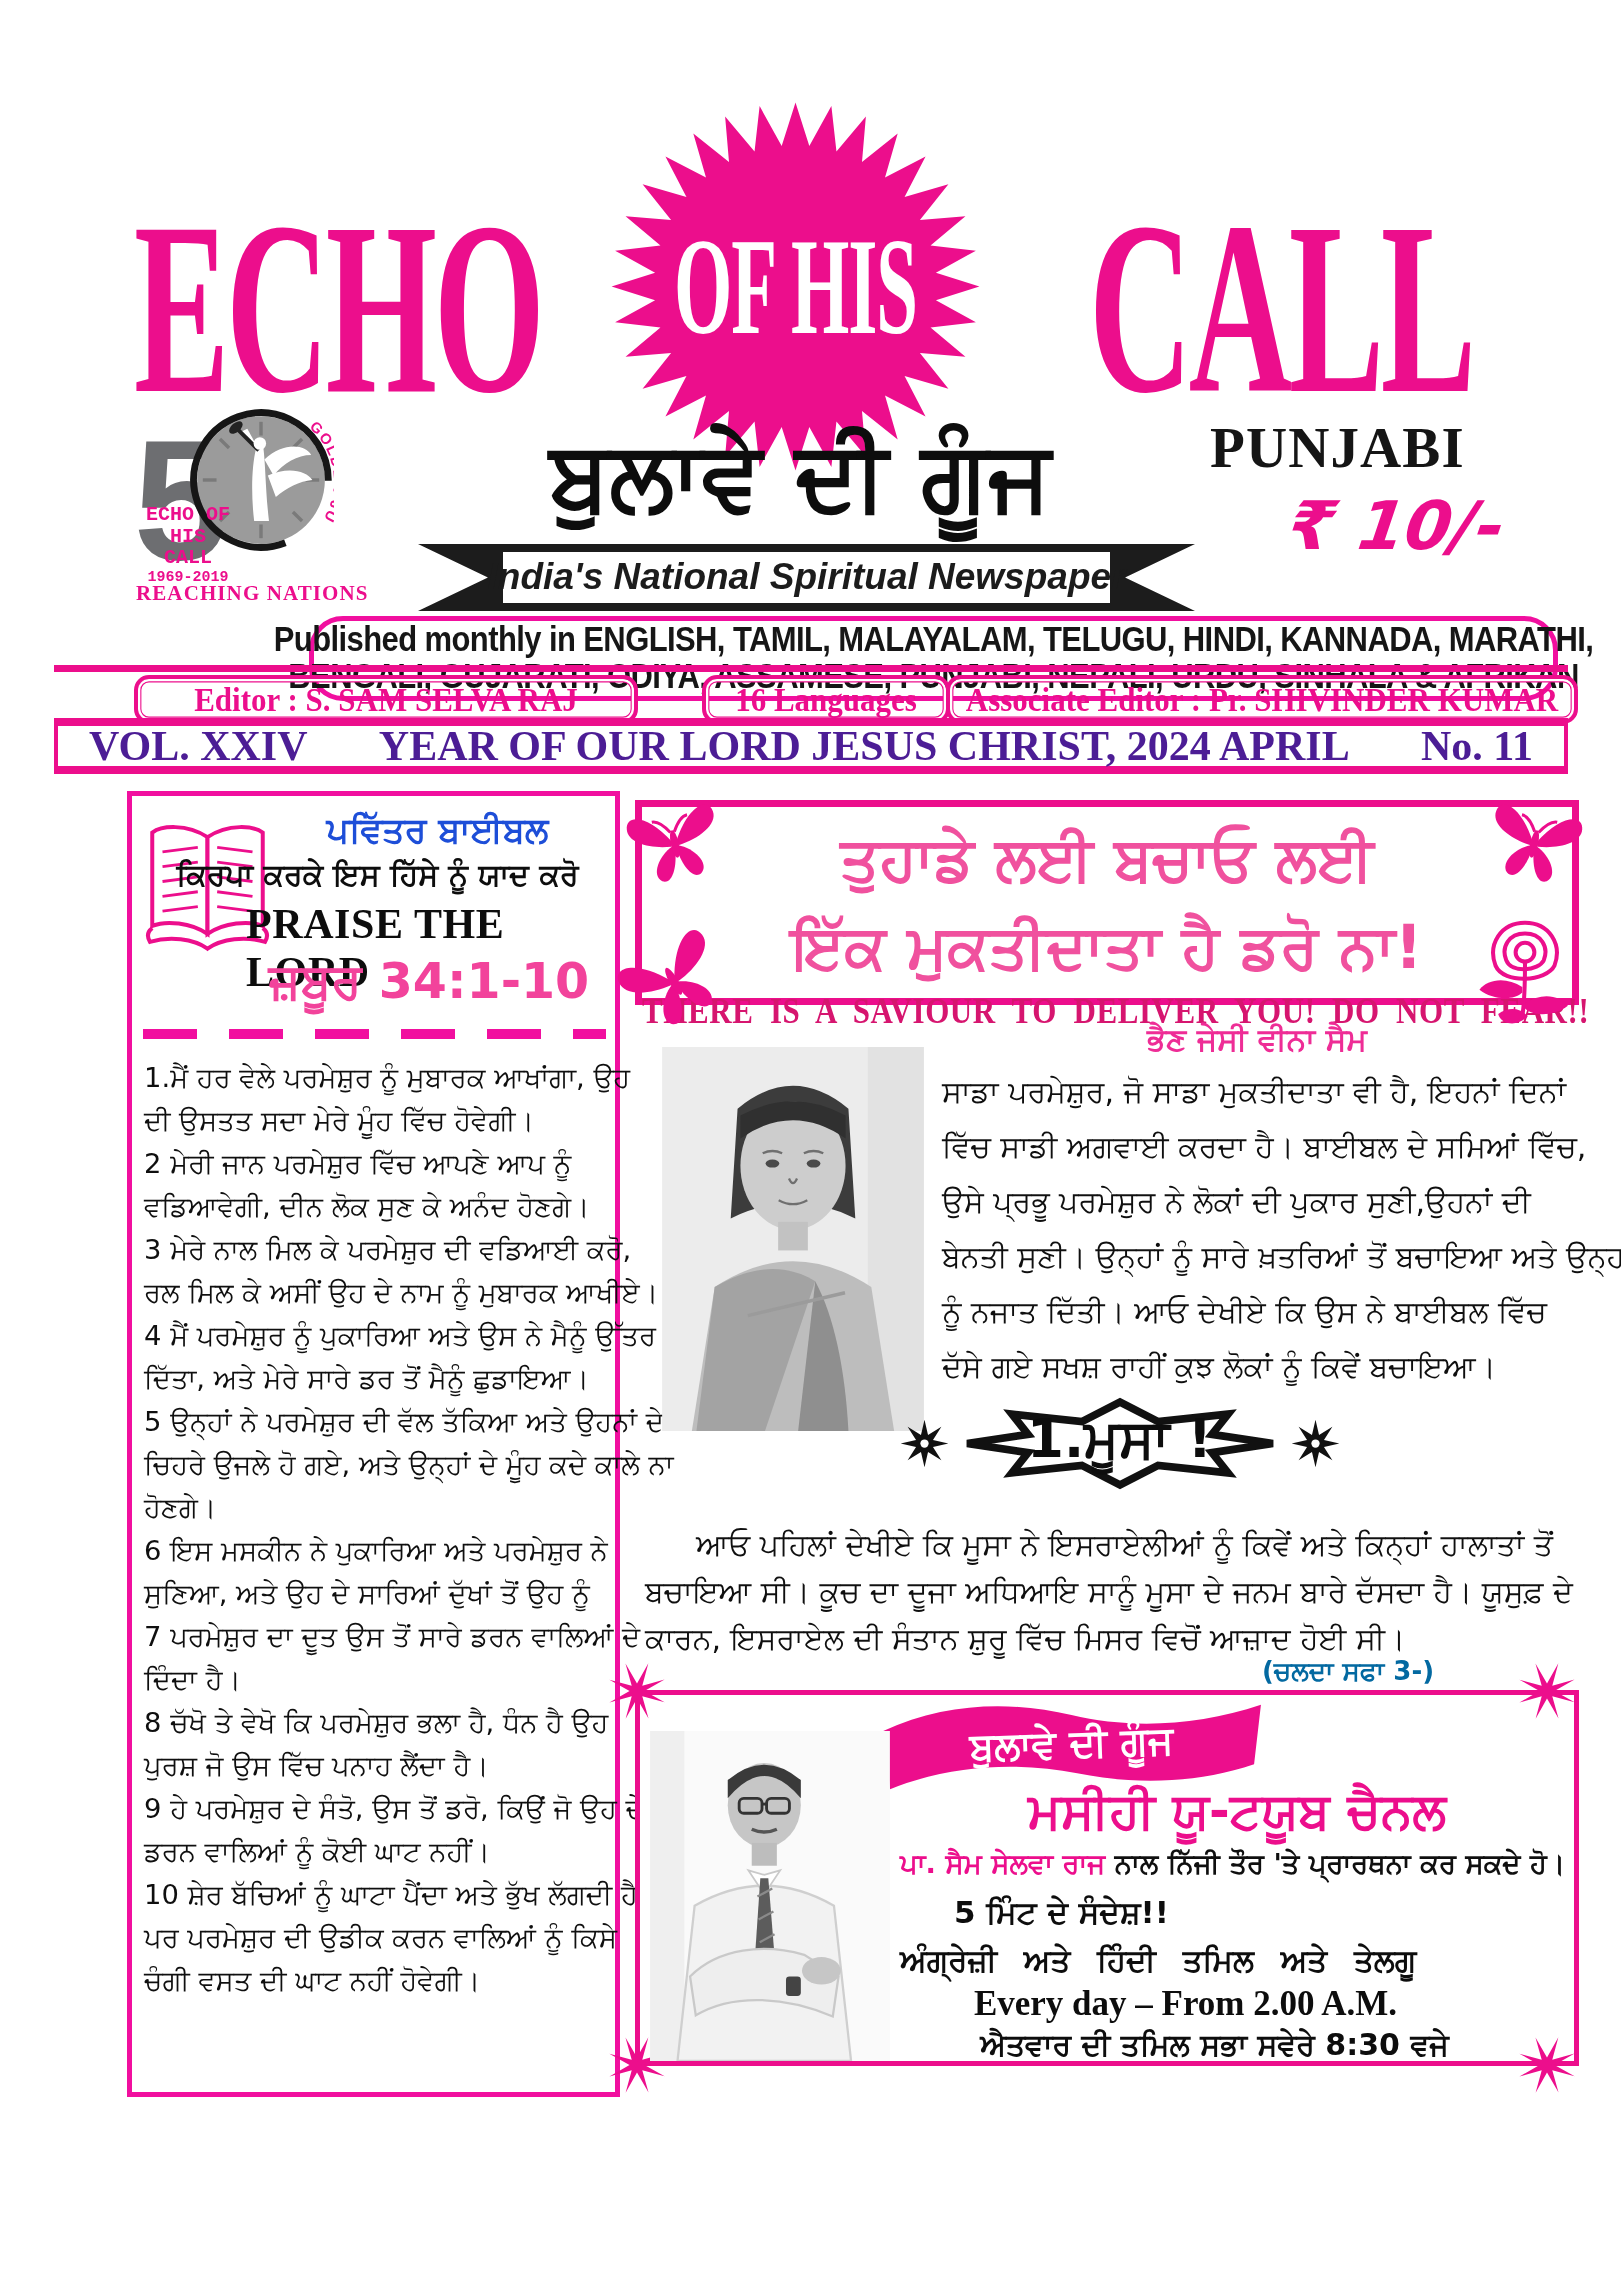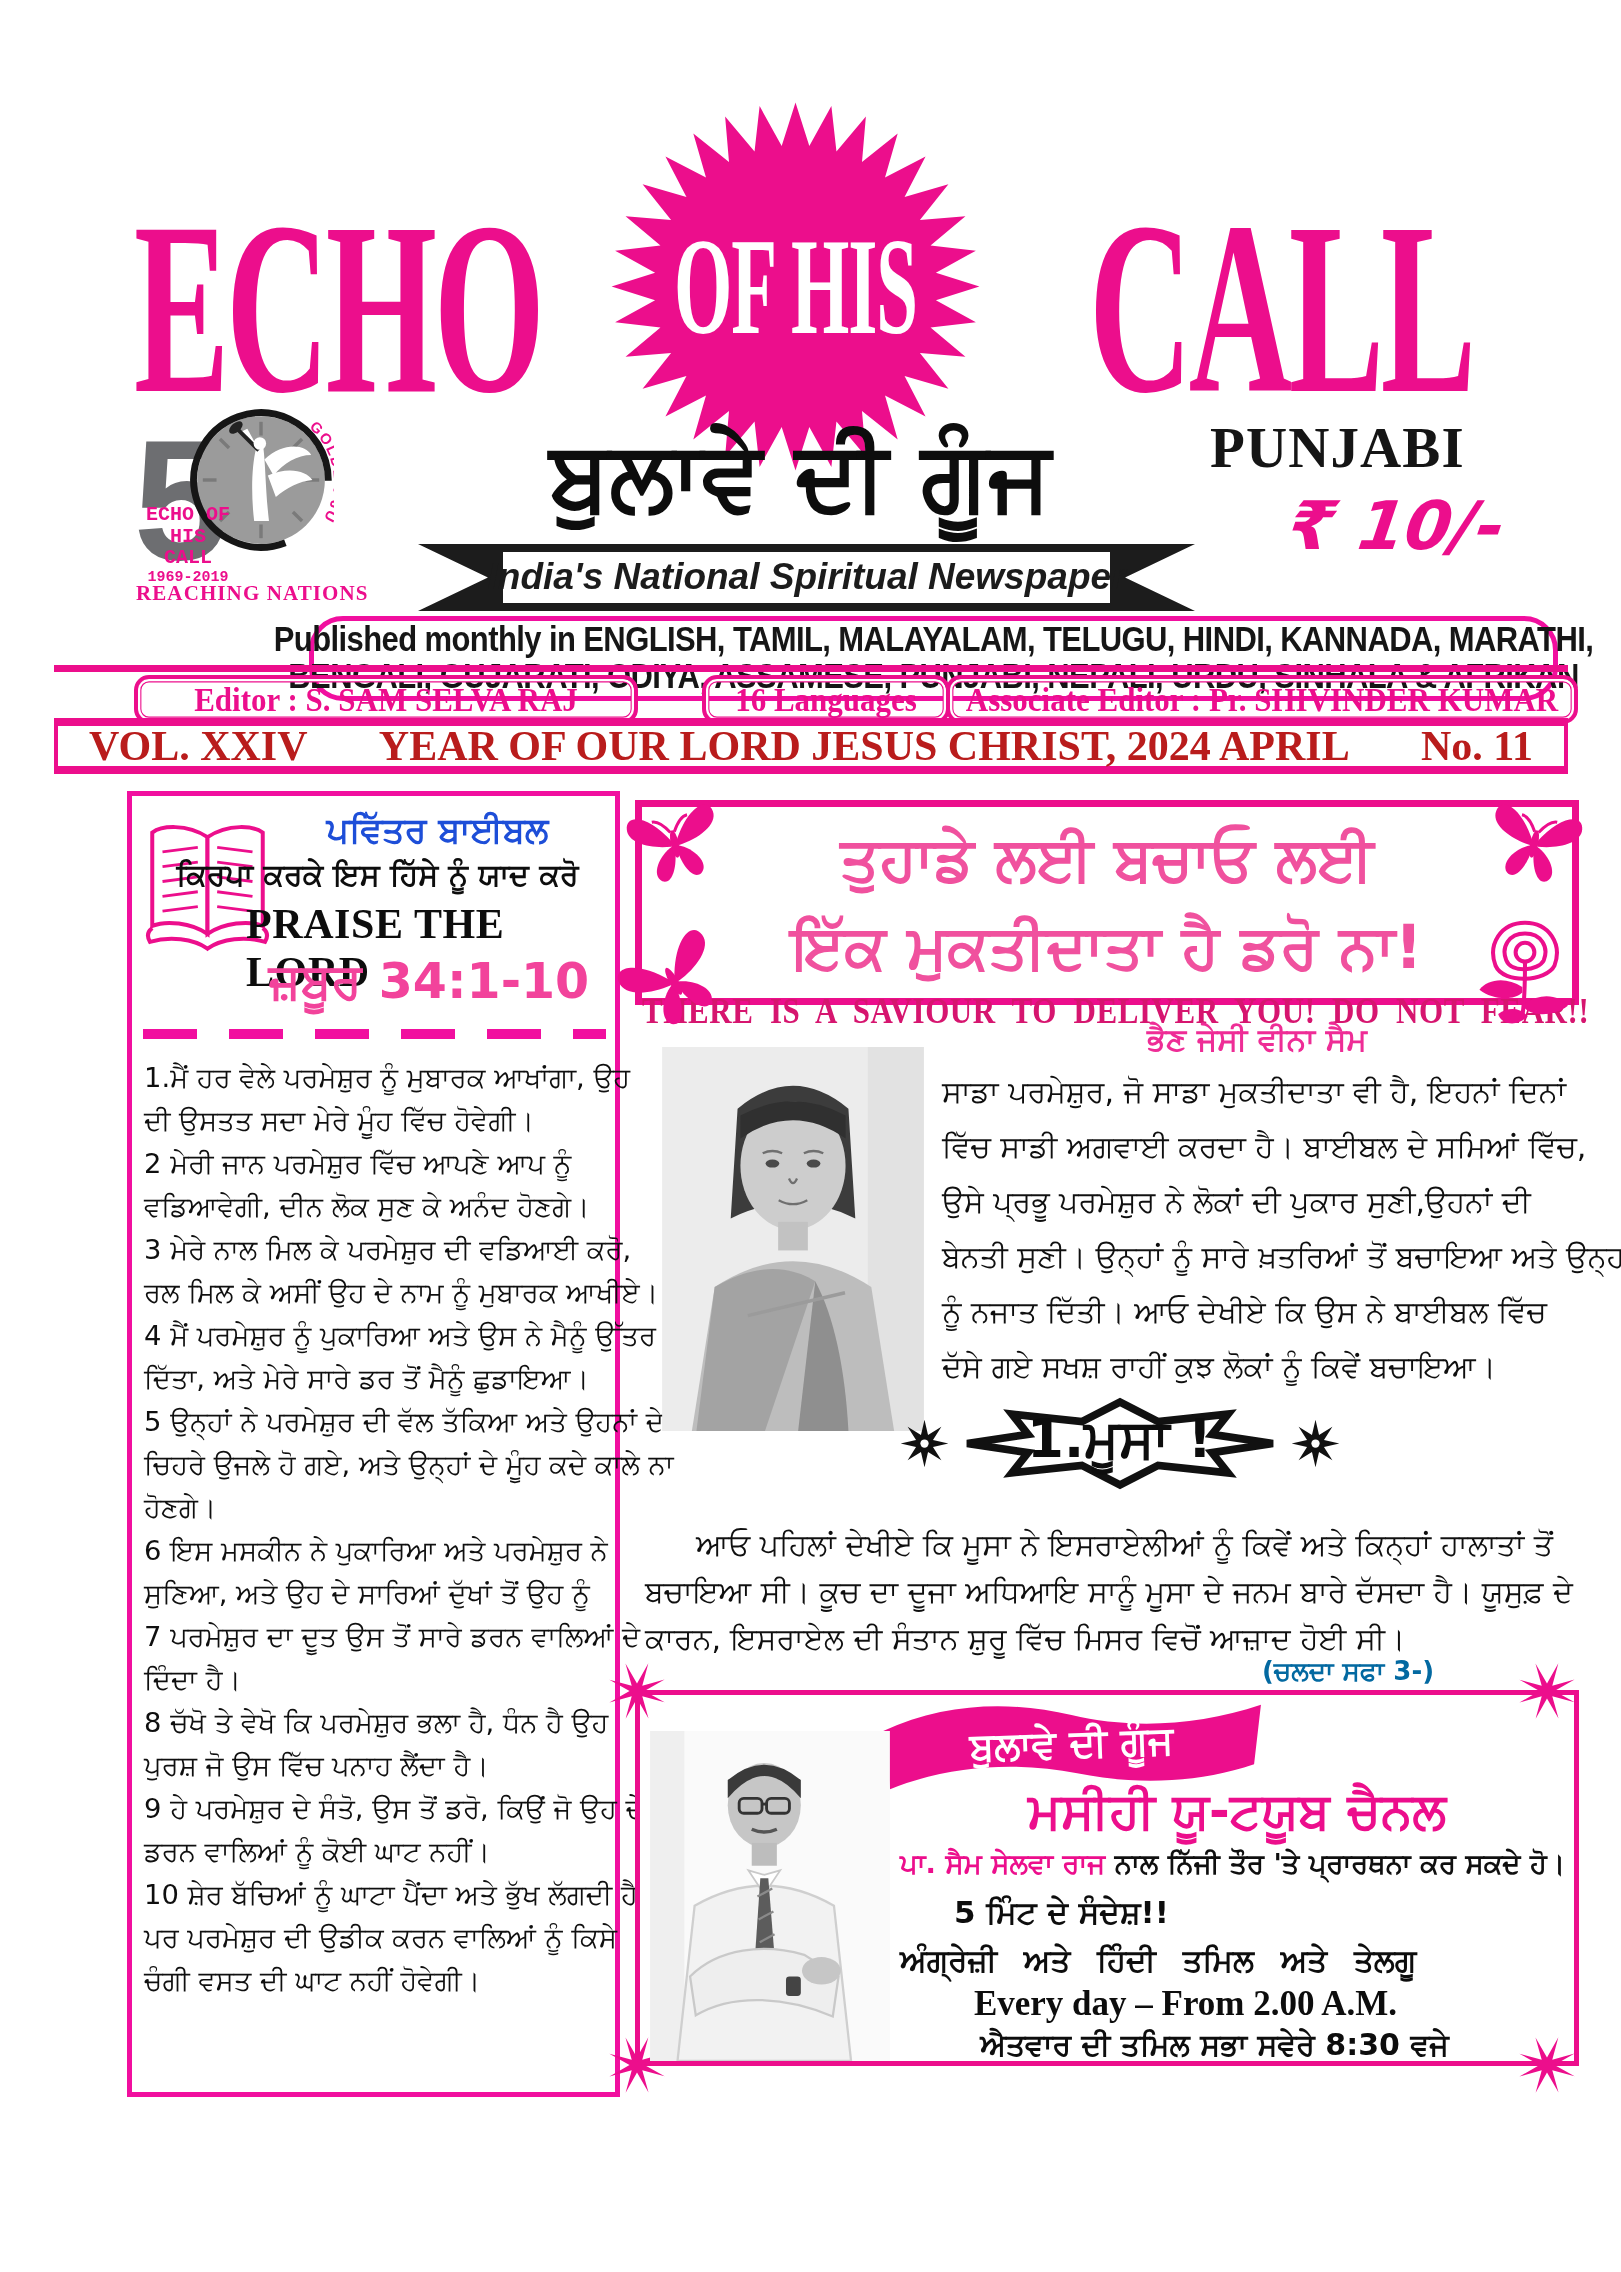--- a/index.html
+++ b/index.html
@@ -29,21 +29,21 @@
           display:flex;flex-direction:column;align-items:center;justify-content:center;}
   .pubbox div{font-weight:bold;font-size:31px;line-height:1.18;letter-spacing:-0.6px;
           transform:scaleY(1.12);white-space:nowrap;color:#161616;}
   .pinkbar{background:#EC0E8C;}
   .pill{border:4px solid #EC0E8C;border-radius:15px;display:flex;align-items:center;justify-content:center;
         box-shadow:inset 0 0 0 2.3px #fff, inset 0 0 0 3.4px #EC0E8C;}
   .pill span{color:#EC0E8C;font-family:"Liberation Serif",serif;font-weight:bold;font-size:31px;
         white-space:nowrap;transform:scaleY(1.1);}
   .volbox{border:4.6px solid #EC0E8C;border-top-width:8.6px;border-bottom-width:8.6px;background:#fff;
           display:flex;align-items:center;justify-content:space-between;padding:0 31px;box-sizing:border-box;}
-  .volbox span{color:#b91c1c;font-family:"Liberation Serif",serif;font-weight:bold;font-size:42px;white-space:nowrap;}
+  .volbox span{color:#4c1d95;font-family:"Liberation Serif",serif;font-weight:bold;font-size:42px;white-space:nowrap;}
 
   
   .logo-5{font-weight:bold;font-size:171px;line-height:0.85;color:#6d6e71;font-family:"Liberation Sans",sans-serif;}
   .logo-lines{color:#EC0E8C;font-weight:bold;text-align:center;line-height:1.08;}
   .logo-lines .l1{font-size:20px;letter-spacing:0;}
   .logo-lines .l2{font-size:15px;margin-top:1.1px;}
   .reaching{color:#EC0E8C;font-family:"Liberation Serif",serif;font-weight:bold;font-size:21px;letter-spacing:1.1px;}
 
   
   .leftbox{border:5.7px solid #F10F9F;background:#fff;}

